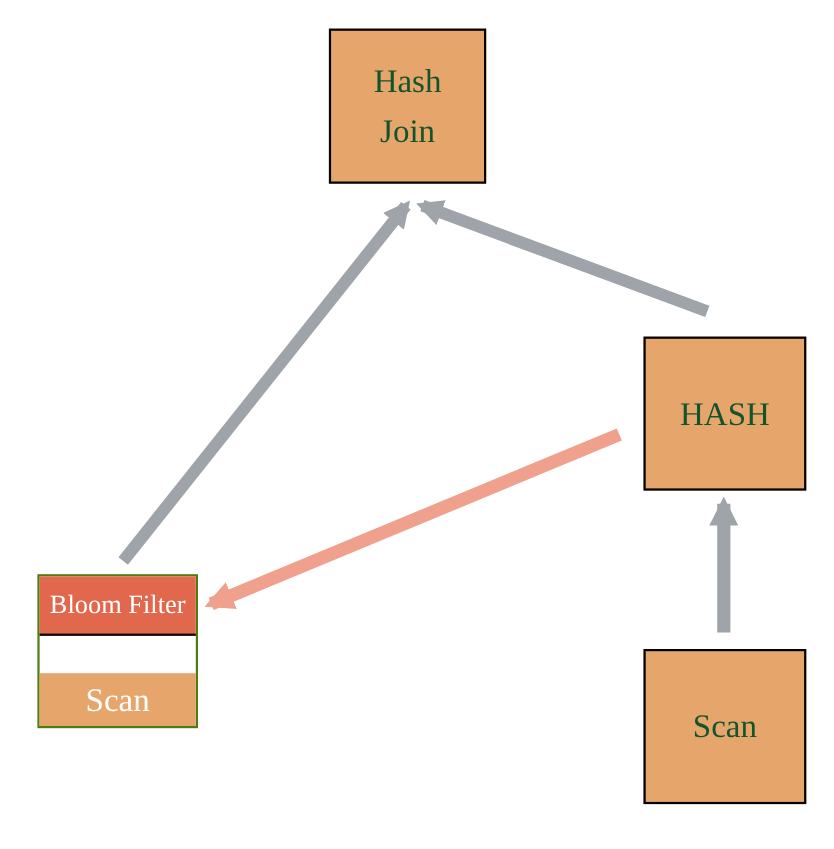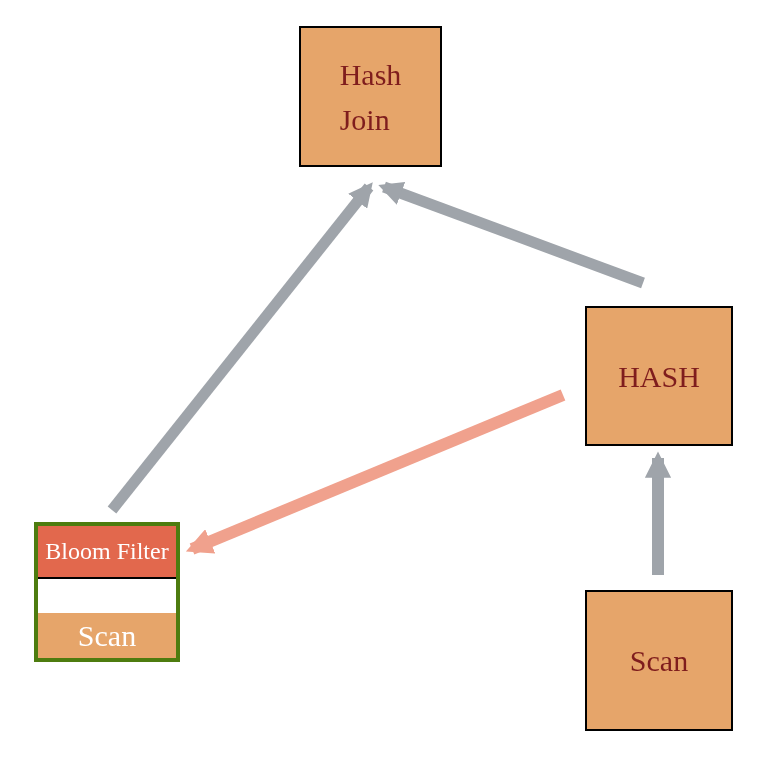--- a/index.html
+++ b/index.html
@@ -21,38 +21,39 @@
     top: 0;
     width: 758px;
     height: 772px;
     pointer-events: none;
   }
   .node {
     position: absolute;
     box-sizing: border-box;
     border: 2px solid #000000;
     background: #E6A56A;
-    color: #7f1d1d;
+    color: #14532d;
     display: flex;
     align-items: center;
     justify-content: center;
+    text-align: center;
   }
   .node-label {
     font-size: 30px;
     line-height: 1.5;
     white-space: pre-line;
   }
   .node-hash-join { left: 299px; top: 26px;  width: 143px; height: 141px; }
   .node-hash      { left: 585px; top: 306px; width: 148px; height: 140px; }
   .node-scan-right{ left: 585px; top: 590px; width: 148px; height: 141px; }
   .node-compound {
     position: absolute;
     left: 34px; top: 522px; width: 146px; height: 140px;
     box-sizing: border-box;
-    border: 4px solid #4d7c0f;
+    border: 2px solid #4d7c0f;
     display: flex;
     flex-direction: column;
     gap: 34px;
   }
   .compound-bloom {
     box-sizing: border-box;
     height: 54px;
     border-bottom: 2px solid #000000;
     background: #E2684D;
     color: #ffffff;

